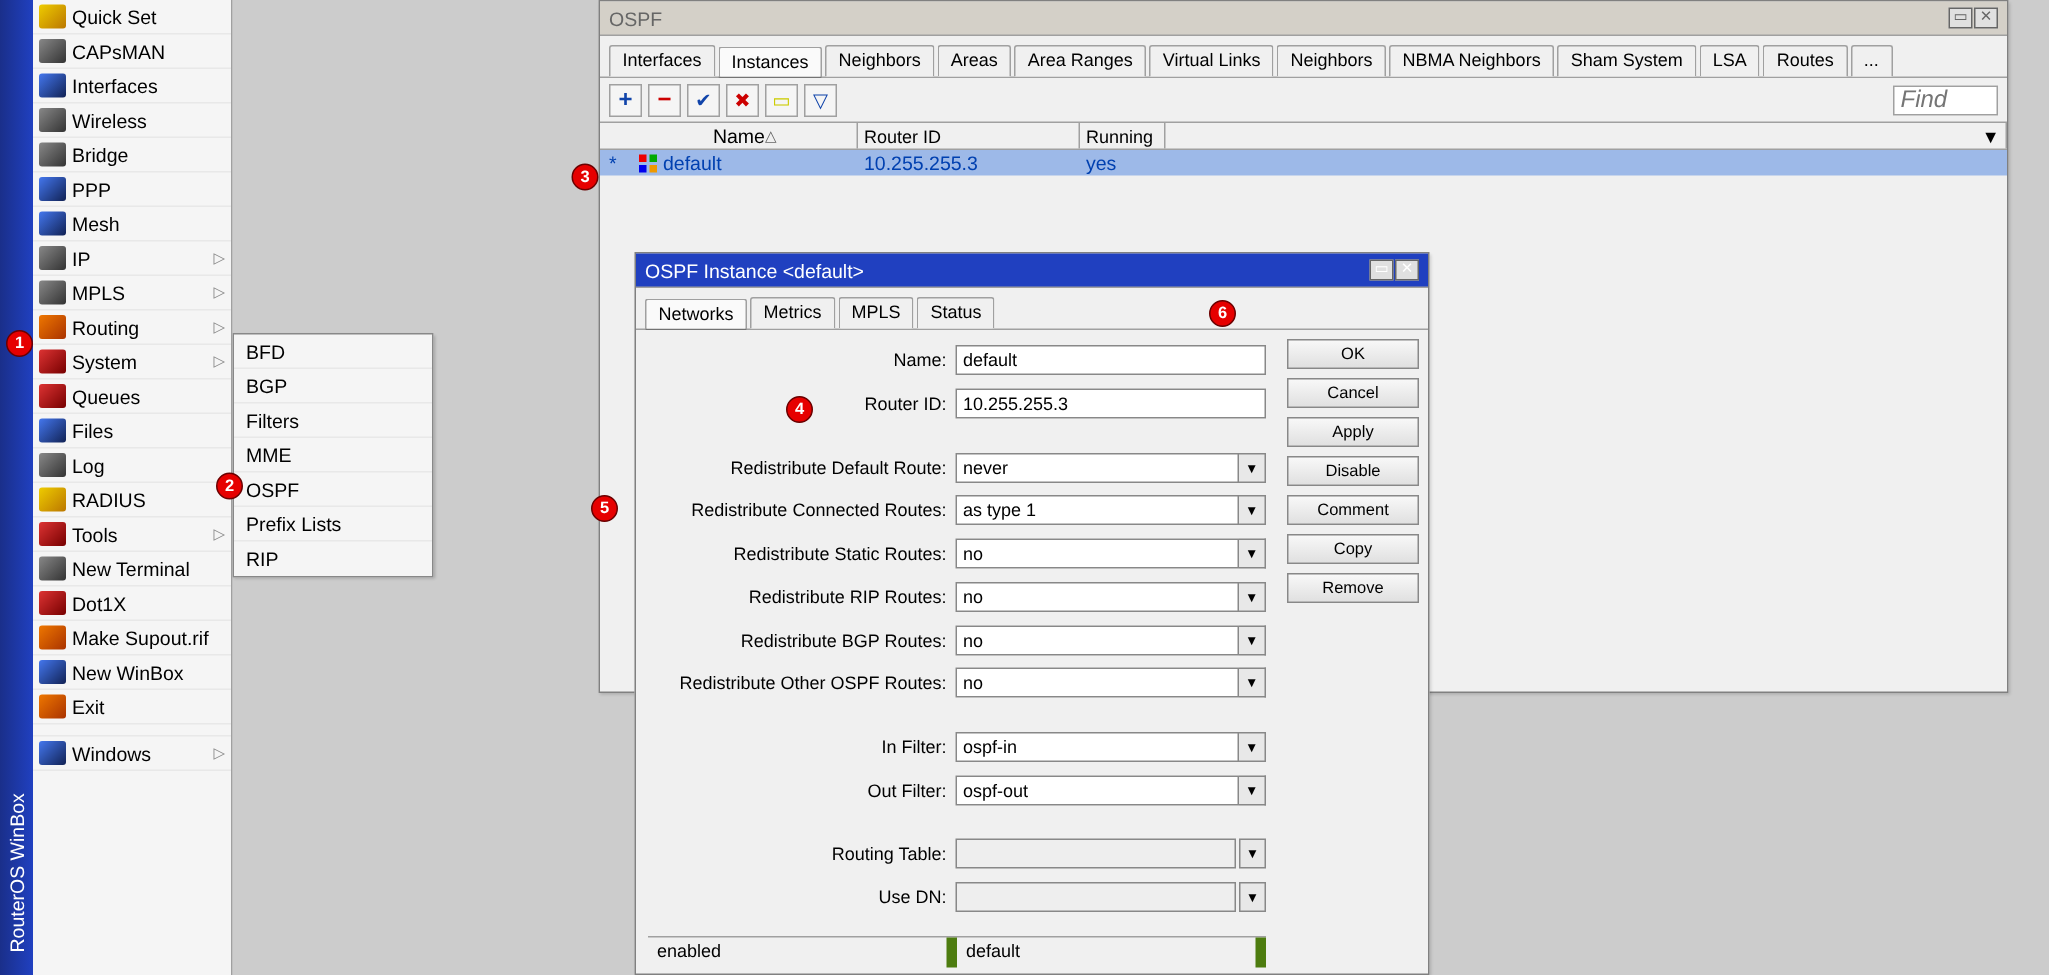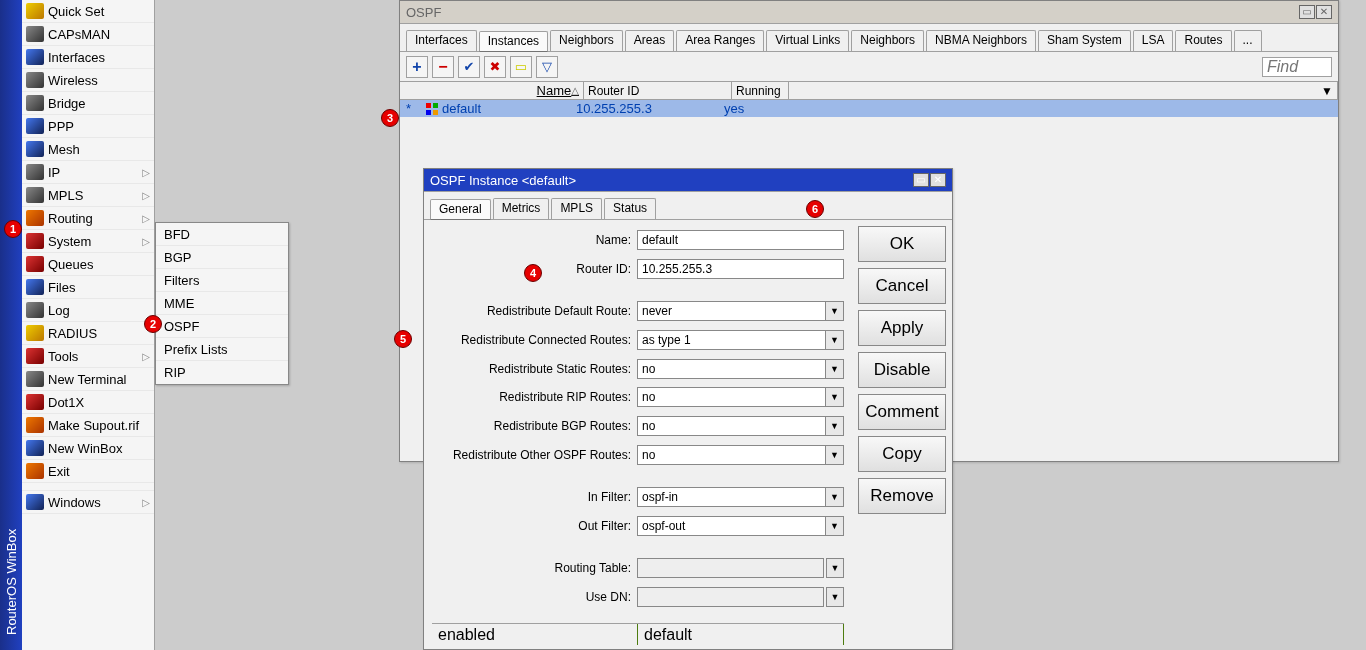--- a/index.html
+++ b/index.html
@@ -31,21 +31,21 @@
 .tabs { display: flex; height: 28px; border-bottom: 1px solid #a0a0a0; background: #f0f0f0; padding-left: 6px; padding-top: 6px; gap: 2px; }
 .tab { padding: 2px 8px; border: 1px solid #a0a0a0; border-bottom: none; background: #f0f0f0; border-radius: 2px 2px 0 0; font-size: 12px; cursor: default; }
 .tab.active { background: #fafafa; position: relative; top: 1px; border-bottom: 1px solid #737373; }
 
 .toolbar { height: 30px; border-bottom: 1px solid #a0a0a0; display: flex; align-items: center; gap: 4px; padding: 0 6px; }
 .tbtn { width: 22px; height: 22px; border: 1px solid #a0a0a0; background: #f5f5f5; display: flex; align-items: center; justify-content: center; cursor: default; }
 .find-box { margin-left: auto; width: 70px; height: 20px; border: 1px solid #a0a0a0; background: #fff; font-style: italic; color: #888; padding: 0 4px; font-size: 16px; }
 
 .table-hdr { display: flex; height: 18px; background: #f0f0f0; border-bottom: 1px solid #a0a0a0; }
 .th { border-right: 1px solid #a0a0a0; padding: 0 4px; font-size: 12px; display: flex; align-items: center; }
-.th.name { width: 150px; margin-left: 34px; justify-content: flex-end; text-decoration: underline; }
+.th.name { width: 150px; margin-left: 22px; justify-content: center; }
 .th.rid { width: 148px; }
 .th.run { width: 57px; }
 .th.last { flex: 1; justify-content: flex-end; }
 
 .table-row { display: flex; height: 17px; background: #9db9e8; align-items: center; font-size: 12px; color: #0040b0; }
 .table-row .flag { width: 22px; padding-left: 6px; }
 .table-row .cell-name { width: 150px; display: flex; align-items: center; gap: 4px; padding-left: 4px;}
 .table-row .cell-rid { width: 148px; padding-left: 4px;}
 .table-row .cell-run { width: 57px; padding-left: 4px;}
 
@@ -57,32 +57,32 @@
 .mini-sq b { position:absolute; width:5px; height:5px; right:0; bottom:0; background:#e90; }
 
 
 #inst-win { left: 423px; top: 168px; width: 530px; height: 482px; z-index: 50; }
 #inst-win .win-title { background: #2040c0; color: #fff; }
 #inst-win .tabs { padding-top: 6px; }
 
 .dlg-body { display: flex; height: calc(100% - 51px); }
 .dlg-form { flex: 1; padding: 10px 8px 4px 8px; display: flex; flex-direction: column; gap: 8px; }
 .dlg-side { width: 100px; padding: 6px; display: flex; flex-direction: column; gap: 6px; }
-.side-btn { height: 36px; border: 1px solid #888; background: linear-gradient(#f8f8f8,#e0e0e0); font-size: 17px; cursor: default; }
+.side-btn { height: 20px; border: 1px solid #888; background: linear-gradient(#f8f8f8,#e0e0e0); font-size: 11px; cursor: default; }
 
 .frow { display: flex; align-items: center; height: 22px; }
 .frow .lbl { width: 205px; text-align: right; padding-right: 6px; font-size: 12px; }
 .frow .val { flex: 1; display: flex; }
 .frow input.txt { flex: 1; height: 20px; border: 1px solid #888; padding: 0 4px; font-size: 12px; }
 .frow .dd { width: 18px; height: 20px; border: 1px solid #888; border-left: none; background: #e8e8e8; display: flex; align-items: center; justify-content: center; font-size: 9px; }
 .frow .dd2 { width: 18px; height: 20px; border: 1px solid #888; background: #e8e8e8; display: flex; align-items: center; justify-content: center; font-size: 9px; margin-left: 2px; }
 .spacer { height: 6px; }
 
 .status-bar { height: 22px; border-top: 1px solid #a0a0a0; display: flex; }
-.status-cell { border-right: 1px solid #4d7c0f; padding: 2px 6px; font-size: 16px; flex:1; }
+.status-cell { border-right: 7px solid #4d7c0f; padding: 2px 6px; font-size: 12px; flex:1; }
 
 
 .mic { background: linear-gradient(135deg,#7a4,#247); border-radius: 2px; }
 .mic.b { background: linear-gradient(135deg,#e70,#a30); }
 .mic.c { background: linear-gradient(135deg,#47e,#125); }
 .mic.d { background: linear-gradient(135deg,#888,#333); }
 .mic.e { background: linear-gradient(135deg,#ec0,#b70); }
 .mic.f { background: linear-gradient(135deg,#d33,#700); }
 </style>
 </head>
@@ -263,21 +263,21 @@
 
 <div id="inst-win" class="win">
   <div class="win-title">
     <span>OSPF Instance &lt;default&gt;</span>
     <div class="win-btns">
       <div class="win-btn">▭</div>
       <div class="win-btn">✕</div>
     </div>
   </div>
   <div class="tabs" id="inst-tabs">
-      <div class="tab active">General</div>
+      <div class="tab active">Networks</div>
       <div class="tab">Metrics</div>
       <div class="tab">MPLS</div>
       <div class="tab">Status</div>
     </div>
   <div class="dlg-body">
     <div class="dlg-form">
       <div class="frow">
           <div class="lbl">Name:</div>
           <div class="val">
             <input class="txt" value="default" style="">

